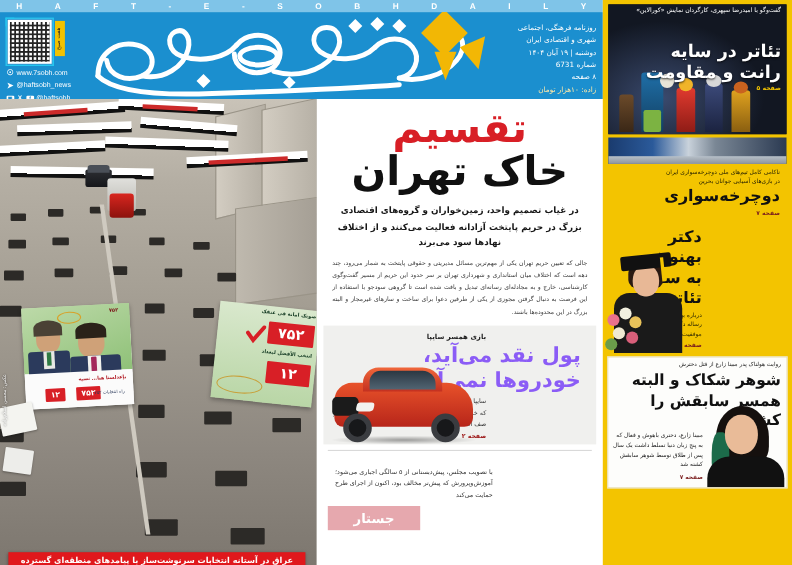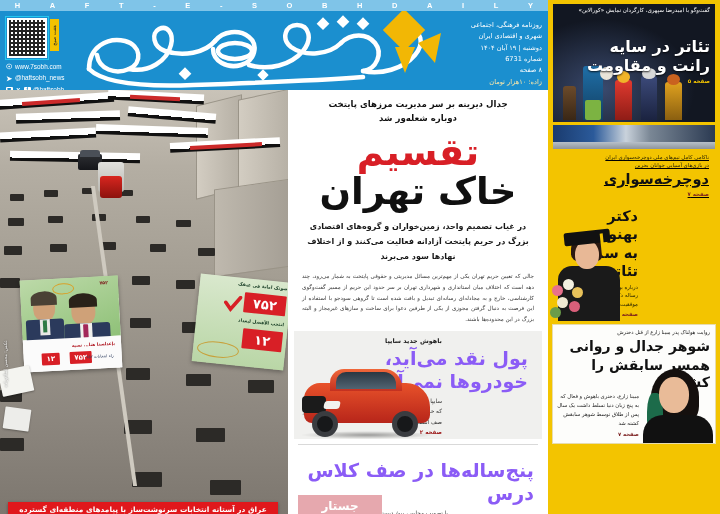--- a/index.html
+++ b/index.html
@@ -487,53 +487,48 @@
     <div class="poster" style="left:0px;top:278px;width:32px;height:26px;background:#f4f4f0;transform:rotate(-12deg);"></div>
     <div class="poster" style="left:4px;top:318px;width:26px;height:22px;background:#ededea;transform:rotate(8deg);"></div>
 
     <div class="photo-credit">عکس: محسن اسلام‌زاده</div>
 
     <div class="red-banner">عراق در آستانه انتخابات سرنوشت‌ساز با پیامدهای منطقه‌ای گسترده</div>
 
   </div>
 
   <div class="center">
-    <div class="lead-kicker">
-      <div>جدال دیرینه بر سر مدیریت مرزهای پایتخت</div>
-      <div>دوباره شعله‌ور شد</div>
-    </div>
     <div class="lead-h1">تقسیم</div>
     <div class="lead-h2">خاک تهران</div>
     <div class="lead-stand">در غیاب تصمیم واحد، زمین‌خواران و گروه‌های اقتصادی بزرگ در حریم پایتخت آزادانه فعالیت می‌کنند و از اختلاف نهادها سود می‌برند</div>
     <div class="lead-body">جالی که تعیین حریم تهران یکی از مهم‌ترین مسائل مدیریتی و حقوقی پایتخت به شمار می‌رود، چند دهه است که اختلاف میان استانداری و شهرداری تهران بر سر حدود این حریم از مسیر گفت‌وگوی کارشناسی، خارج و به مجادله‌ای رسانه‌ای تبدیل و بافت شده است تا گروهی سودجو با استفاده از این فرصت به دنبال گرفتن مجوزی از یکی از طرفین دعوا برای ساخت و سازهای غیرمجاز و البته بزرگ در این محدوده‌ها باشند.</div>
 
     <div class="card card-car">
       <div class="card-inner" style="margin-right:92px;">
-        <div class="c-kicker">باهوش جدید سایپا</div>
+        <div class="c-kicker">بازی همسر سایپا</div>
         <div class="c-h" style="margin-right:-86px;">پول نقد می‌آید، خودروها نمی‌آیند</div>
         <div class="c-body">سایپا پیش‌فروش خودرو «اطلس» را آغاز کرده در حالی که خودروهای شاهین هنوز تحویل داده نشده و مشتریان در صف انتظار هستند.</div>
         <div class="c-page">صفحه ۲</div>
       </div>
       <div class="carimg">
         <div class="car-shadow"></div>
         <div class="car-body"></div>
         <div class="car-roof"></div>
         <div class="car-win"></div>
         <div class="car-grille"></div>
         <div class="car-light"></div>
         <div class="wheel w1"></div>
         <div class="wheel w2"></div>
       </div>
     </div>
 
     <div class="divider"></div>
 
     <div class="card card-school" style="background:#ffffff;">
       <div class="card-inner">
-        <div class="c-h">پنج‌ساله‌ها در صف کلاس درس</div>
         <div class="c-body" style="margin-right:86px;">با تصویب مجلس، پیش‌دبستانی از ۵ سالگی اجباری می‌شود؛ آموزش‌وپرورش که پیش‌تر مخالف بود، اکنون از اجرای طرح حمایت می‌کند</div>
 
       </div>
       <div class="jostar">
         <span>جستار</span>
       </div>
     </div>
   </div>
 
   <div class="sidebar">
@@ -548,21 +543,21 @@
         </div>
         <div class="th-fig th1"></div>
         <div class="th-fig th2"></div>
         <div class="th-fig th3"></div>
         <div class="th-fig th4"></div>
         <div class="th-fig th5"></div>
         <div class="th-ball"></div>
       </div>
     </div>
 
-    <div class="sb-pad" style="padding-top:0;padding-bottom:0;text-decoration:underline;">
+    <div class="sb-pad" style="padding-top:0;padding-bottom:0;">
       <div class="cyc-photo"></div>
       <div class="sb-block">
         <div class="sb-kicker">ناکامی کامل تیم‌های ملی دوچرخه‌سواری ایران</div>
         <div class="sb-kicker">در بازی‌های آسیایی جوانان بحرین</div>
         <div class="sb-h-dark">دوچرخه‌سواری</div>
         <div class="sb-page-dark">صفحه ۷</div>
       </div>
     </div>
 
     <div class="doc-wrap">
@@ -583,21 +578,21 @@
       <div class="doc-text">
         <div class="sb-h-dark">دکتر بهنوش</div>
         <div class="sb-h-dark">به سالن تئاتر</div>
         <div class="sb-body">درباره بهنوش طباطبایی که دیروز از رساله دکترای روانشناسی خودش با موفقیت دفاع کرد</div>
         <div class="sb-page-dark">صفحه ۸</div>
       </div>
     </div>
 
     <div class="crime-wrap">
       <div class="crime-kicker">روایت هولناک پدر مبینا زارع از قتل دخترش</div>
-      <div class="crime-h">شوهر جدال و روانی</div>
+      <div class="crime-h">شوهر شکاک و البته</div>
       <div class="crime-h">همسر سابقش را کشت</div>
       <div class="crime-photo">
         <div class="cr-hair"></div>
         <div class="cr-hair2"></div>
         <div class="cr-head"></div>
         <div class="cr-body"></div>
       </div>
       <div class="crime-text">
         <div>مبینا زارع، دختری باهوش و فعال که به پنج زبان دنیا تسلط داشت یک سال پس از طلاق توسط شوهر سابقش کشته شد</div>
         <div class="crime-page">صفحه ۷</div>

